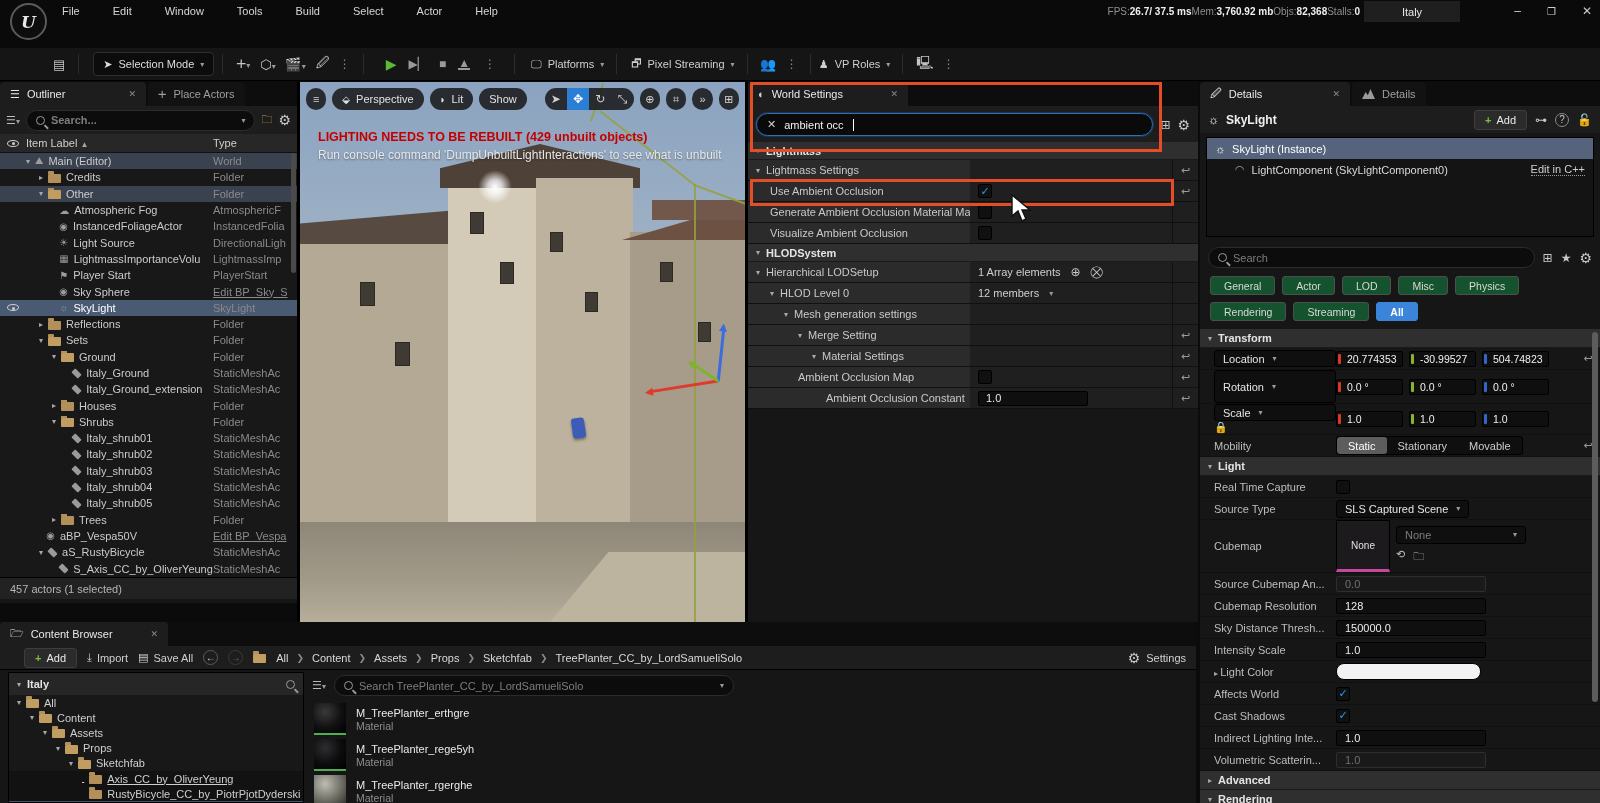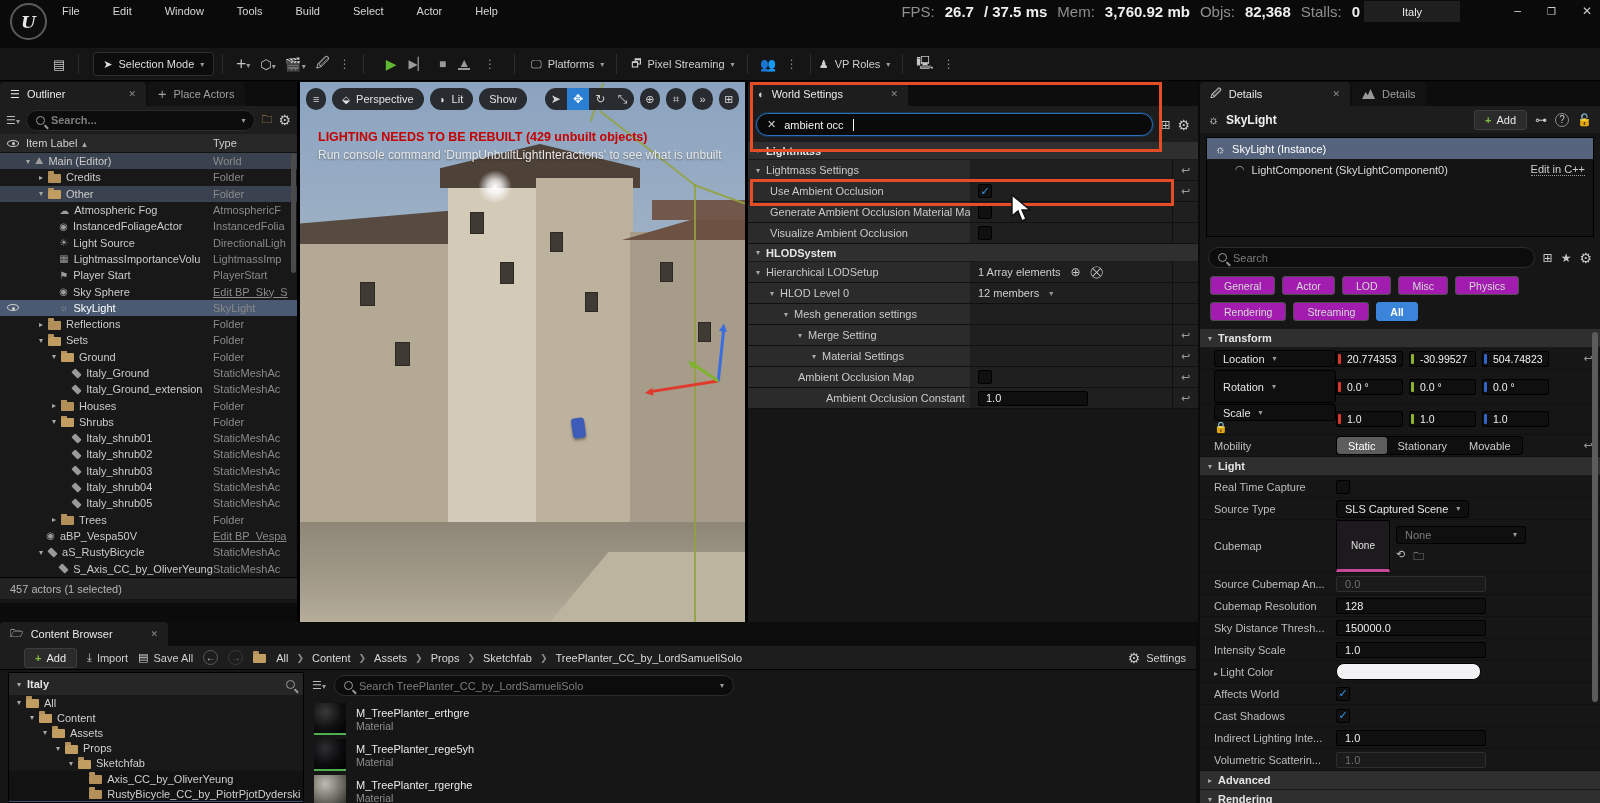--- a/index.html
+++ b/index.html
@@ -8,21 +8,21 @@
   .flex { display:flex; align-items:center; }
   .ell { white-space:nowrap; overflow:hidden; text-overflow:clip; }
 
   
   #menubar { position:absolute; left:0; top:0; width:1600px; height:22px; background:#0a0a0a; z-index:30; }
   #logo { position:absolute; left:10px; top:3px; width:37px; height:37px; border-radius:50%;
     background:#0d0d0d; border:2px solid #5a5a5a; z-index:40; display:flex; align-items:center; justify-content:center;
     color:#e8e8e8; font-family:"DejaVu Serif",serif; font-style:italic; font-size:17px; font-weight:bold; }
   #menus { position:absolute; left:62px; top:0; height:22px; display:flex; gap:33px; align-items:center; color:#d6d6d6; }
   .menu-item { cursor:default; }
-  #stats { position:absolute; right:240px; top:0; height:22px; display:flex; gap:10px; align-items:center; color:#8f8f8f; font-size:15px;}
+  #stats { position:absolute; right:240px; top:0; height:22px; display:flex; gap:0; align-items:center; color:#8f8f8f; font-size:10px;}
   #stats b { color:#efefef; font-weight:bold; }
   #wintitle { position:absolute; right:140px; top:1px; width:96px; height:21px; background:#1f1f1f;
     color:#e9e9e9; display:flex; align-items:center; justify-content:center; font-size:11px; }
   #wincontrols { position:absolute; right:8px; top:0; height:22px; display:flex; gap:26px; align-items:center; color:#cdcdcd; font-size:12px; }
   #tabrow { position:absolute; left:0; top:22px; width:1600px; height:26px; background:#0a0a0a; z-index:29; }
   #main-tab { position:absolute; left:62px; top:25px; width:110px; height:23px; background:#161616;
     border-radius:4px 4px 0 0; display:flex; align-items:center; gap:6px; padding-left:10px; color:#e6e6e6; }
   .mountain { width:13px; height:10px; background:#c9892c; clip-path:polygon(0 100%,28% 30%,45% 62%,65% 0,100% 100%); }
   #toolbar { position:absolute; left:0; top:48px; width:1600px; height:33px; background:#151515; border-bottom:1px solid #000; z-index:28; display:flex; align-items:center; }
   .tb-sep { width:1px; height:20px; background:#2c2c2c; margin:0 8px; }
@@ -112,21 +112,21 @@
   #dt-header { height:27px; display:flex; align-items:center; gap:8px; padding:0 8px; background:#1d1d1d; }
   #dt-header .objname { font-weight:bold; color:#efefef; font-size:12px; flex:1; display:flex; gap:7px; align-items:center;}
   .addbtn { background:#2b2b2b; border:1px solid #3d3d3d; border-radius:3px; height:20px; display:flex; align-items:center; gap:5px; padding:0 10px; color:#e8e8e8; }
   .addbtn .plus { color:#7fbf3f; font-weight:bold; }
   #dt-instance { margin:4px 6px; background:#141414; border:1px solid #000; height:100px; }
   .inst-row { height:21px; display:flex; align-items:center; gap:7px; padding:0 8px; color:#dadada; }
   .inst-row.sel { background:#55647c; color:#fff; }
   .editcpp { margin-left:auto; color:#cfcfcf; border-bottom:1px dotted #9a9a9a; }
   #dt-search-row { display:flex; align-items:center; gap:8px; padding:6px 8px; }
   #dt-filters { display:flex; flex-wrap:wrap; gap:7px; padding:2px 10px 8px 10px; }
-  .chip { background:#a21caf; border:1px solid #4e4e4e; border-radius:3px; padding:2.5px 13px; color:#d8d8d8; font-size:10.5px; }
+  .chip { background:#14532d; border:1px solid #4e4e4e; border-radius:3px; padding:2.5px 13px; color:#d8d8d8; font-size:10.5px; }
   .chip.on { background:#3a84d9; border-color:#3a84d9; color:#fff; font-weight:bold; }
   .drow { display:flex; align-items:center; border-bottom:1px solid #101010; min-height:22px; padding-left:14px; }
   .drow .dlab { width:122px; flex:none; color:#bdbdbd; overflow:hidden; white-space:nowrap; }
   .drow .dval { flex:1; display:flex; align-items:center; gap:6px; }
   .drow .drev { width:24px; display:flex; justify-content:center; }
   .axisfield { background:#0f0f0f; border:1px solid #000; border-radius:2px; height:16px; width:67px; display:flex; align-items:center; padding:0 4px 0 6px; color:#f0f0f0; position:relative; font-size:10.5px;}
   .axisfield::before { content:""; position:absolute; left:1px; top:2px; bottom:2px; width:3px; border-radius:1px; background:var(--ac); }
   .axisfield span{ margin-left:4px; }
   .combo { background:#0f0f0f; border:1px solid #000; border-radius:3px; height:18px; display:flex; align-items:center; gap:8px; padding:0 8px; color:#e4e4e4; }
   .seg { background:#0f0f0f; border:1px solid #000; border-radius:3px; height:19px; display:flex; align-items:center; overflow:hidden;}
@@ -1046,21 +1046,21 @@
         <div class="trow" style="padding-left: 47px;">
           <span class="tri">▾</span>
           <span class="folder open"></span>
           <span class="ell">Props</span>
         </div>
         <div class="trow" style="padding-left: 60px;">
           <span class="tri">▾</span>
           <span class="folder open"></span>
           <span class="ell">Sketchfab</span>
         </div>
-        <div class="trow dark" style="padding-left: 73px;">
+        <div class="trow dark" style="padding-left: 73px; text-decoration: underline;">
           <span class="tri">&nbsp;</span>
           <span class="folder"></span>
           <span class="ell">Axis_CC_by_OliverYeung</span>
         </div>
         <div class="trow dark" style="padding-left: 73px;">
           <span class="tri">&nbsp;</span>
           <span class="folder"></span>
           <span class="ell">RustyBicycle_CC_by_PiotrPjotDyderski</span>
         </div>
         <div class="trow sel" style="padding-left: 73px;">

